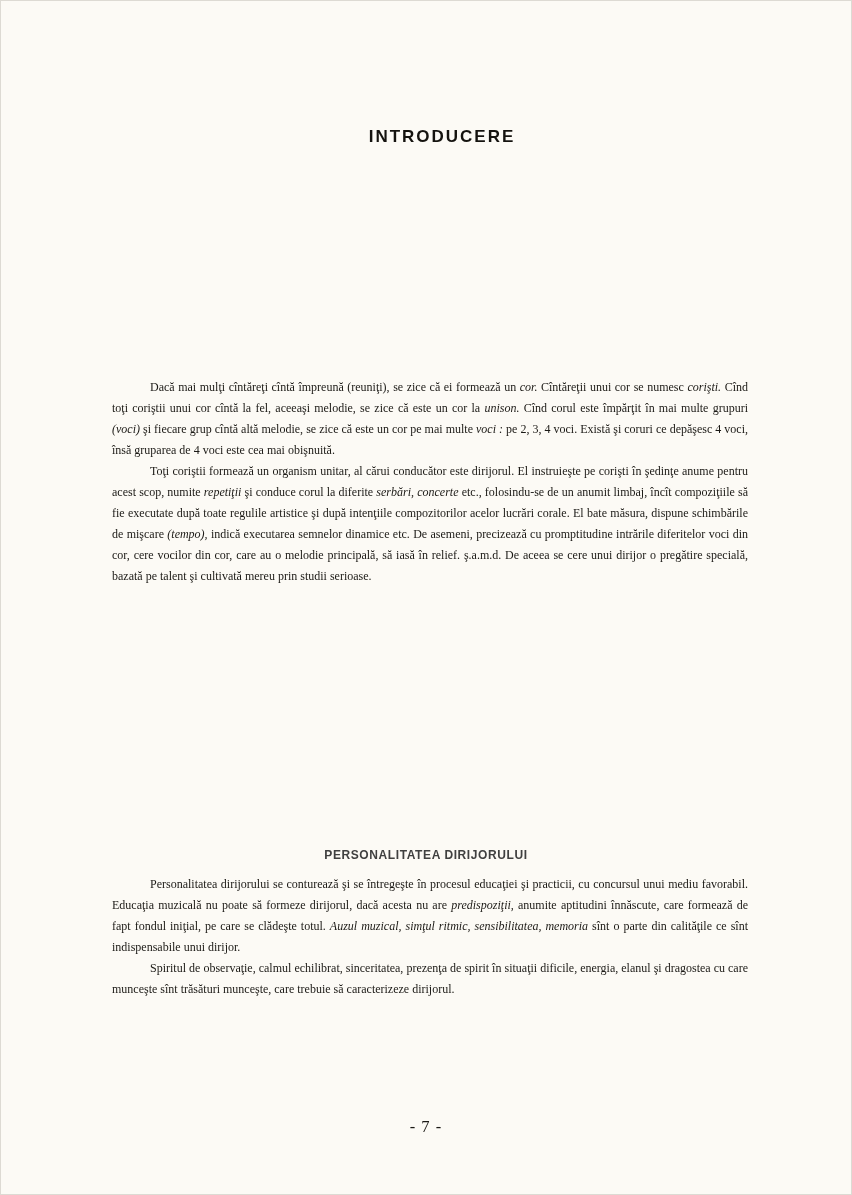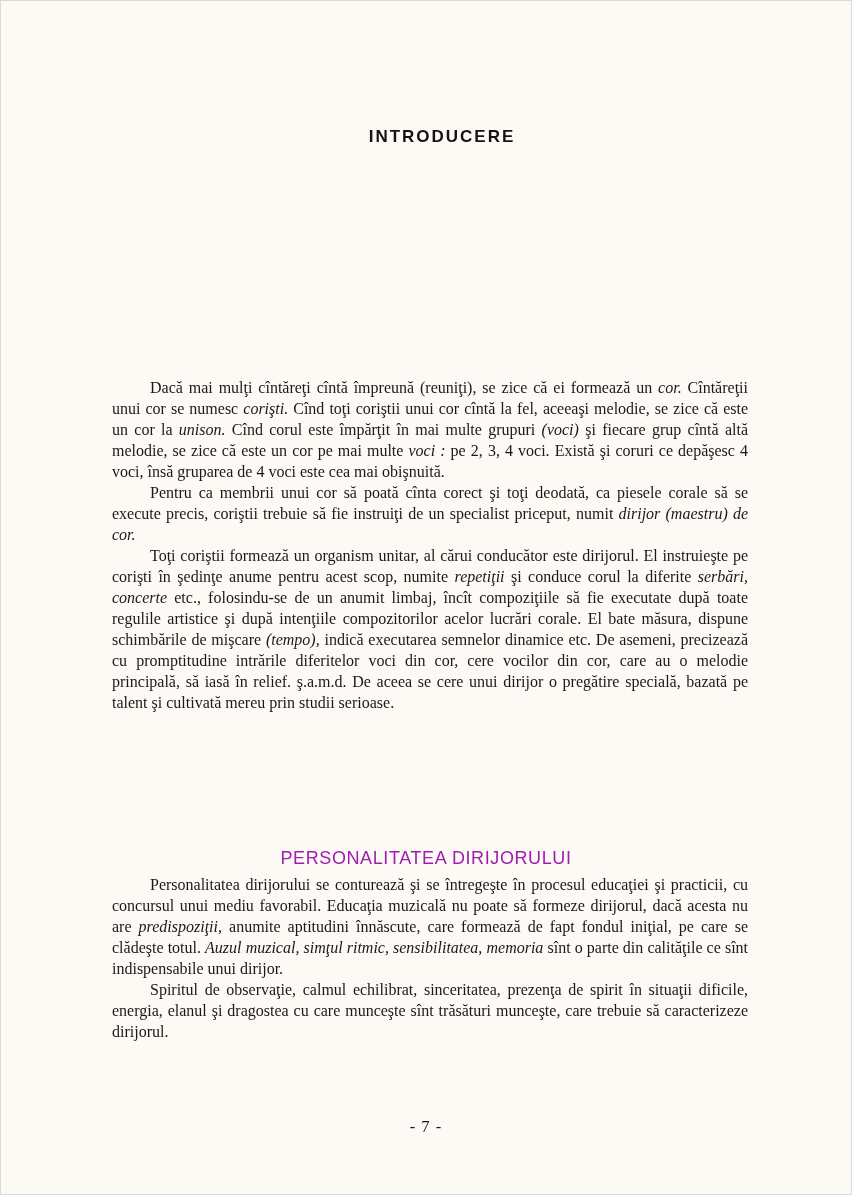--- a/index.html
+++ b/index.html
@@ -28,65 +28,64 @@
     font-family: "Liberation Sans", sans-serif;
     font-size: 17px;
     font-weight: 700;
     letter-spacing: 2px;
     color: #15130f;
   }
   .text-block {
     position: absolute;
     left: 112px;
     width: 636px;
-    font-size: 16px;
+    font-size: 12px;
     line-height: 21px;
     text-align: justify;
   }
   .intro-block { top: 377px; }
   .section-block { top: 874px; }
   .para {
     margin: 0;
     padding: 0;
     text-indent: 38px;
   }
   .it { font-style: italic; }
   .section-heading {
     position: absolute;
     top: 848px;
     left: 0;
     width: 100%;
     margin: 0;
     text-align: center;
     font-family: "Liberation Sans", sans-serif;
-    font-size: 18px;
-    font-weight: 400;
+    font-size: 12px;
+    font-weight: 700;
     letter-spacing: 0.6px;
-    color: #a21caf;
+    color: #404040;
   }
   .page-number {
     position: absolute;
     top: 1117px;
     left: 0;
     width: 100%;
     text-align: center;
     font-size: 16.5px;
     letter-spacing: 1px;
   }
 </style>
 </head>
 <body>
 
 <div class="sheet">
 
   <h1 class="doc-title">INTRODUCERE</h1>
 
   <section class="text-block intro-block">
     <p class="para"><span>Dacă mai mulţi cîntăreţi cîntă împreună (reuniţi), se zice că ei formează un </span><span class="it">cor.</span><span> Cîntăreţii unui cor se numesc </span><span class="it">corişti.</span><span> Cînd toţi coriştii unui cor cîntă la fel, aceeaşi melodie, se zice că este un cor la </span><span class="it">unison.</span><span> Cînd corul este împărţit în mai multe grupuri </span><span class="it">(voci)</span><span> şi fiecare grup cîntă altă melodie, se zice că este un cor pe mai multe </span><span class="it">voci :</span><span> pe 2, 3, 4 voci. Există şi coruri ce depăşesc 4 voci, însă gruparea de 4 voci este cea mai obişnuită.</span></p>
-    <p class="para"><span>Pentru ca membrii unui cor să poată cînta corect şi toţi deodată, ca piesele corale să se execute precis, coriştii trebuie să fie instruiţi de un specialist priceput, numit </span><span class="it">dirijor (maestru) de cor.</span></p>
     <p class="para"><span>Toţi coriştii formează un organism unitar, al cărui conducător este dirijorul. El instruieşte pe corişti în şedinţe anume pentru acest scop, numite </span><span class="it">repetiţii</span><span> şi conduce corul la diferite </span><span class="it">serbări, concerte</span><span> etc., folosindu-se de un anumit limbaj, încît compoziţiile să fie executate după toate regulile artistice şi după intenţiile compozitorilor acelor lucrări corale. El bate măsura, dispune schimbările de mişcare </span><span class="it">(tempo),</span><span> indică executarea semnelor dinamice etc. De asemeni, precizează cu promptitudine intrările diferitelor voci din cor, cere vocilor din cor, care au o melodie principală, să iasă în relief. ş.a.m.d. De aceea se cere unui dirijor o pregătire specială, bazată pe talent şi cultivată mereu prin studii serioase.</span></p>
   </section>
 
   <h2 class="section-heading">PERSONALITATEA DIRIJORULUI</h2>
 
   <section class="text-block section-block">
     <p class="para"><span>Personalitatea dirijorului se conturează şi se întregeşte în procesul educaţiei şi practicii, cu concursul unui mediu favorabil. Educaţia muzicală nu poate să formeze dirijorul, dacă acesta nu are </span><span class="it">predispoziţii,</span><span> anumite aptitudini înnăscute, care formează de fapt fondul iniţial, pe care se clădeşte totul. </span><span class="it">Auzul muzical, simţul ritmic, sensibilitatea, memoria</span><span> sînt o parte din calităţile ce sînt indispensabile unui dirijor.</span></p>
     <p class="para"><span>Spiritul de observaţie, calmul echilibrat, sinceritatea, prezenţa de spirit în situaţii dificile, energia, elanul şi dragostea cu care munceşte sînt trăsături munceşte, care trebuie să caracterizeze dirijorul.</span></p>
   </section>
 

